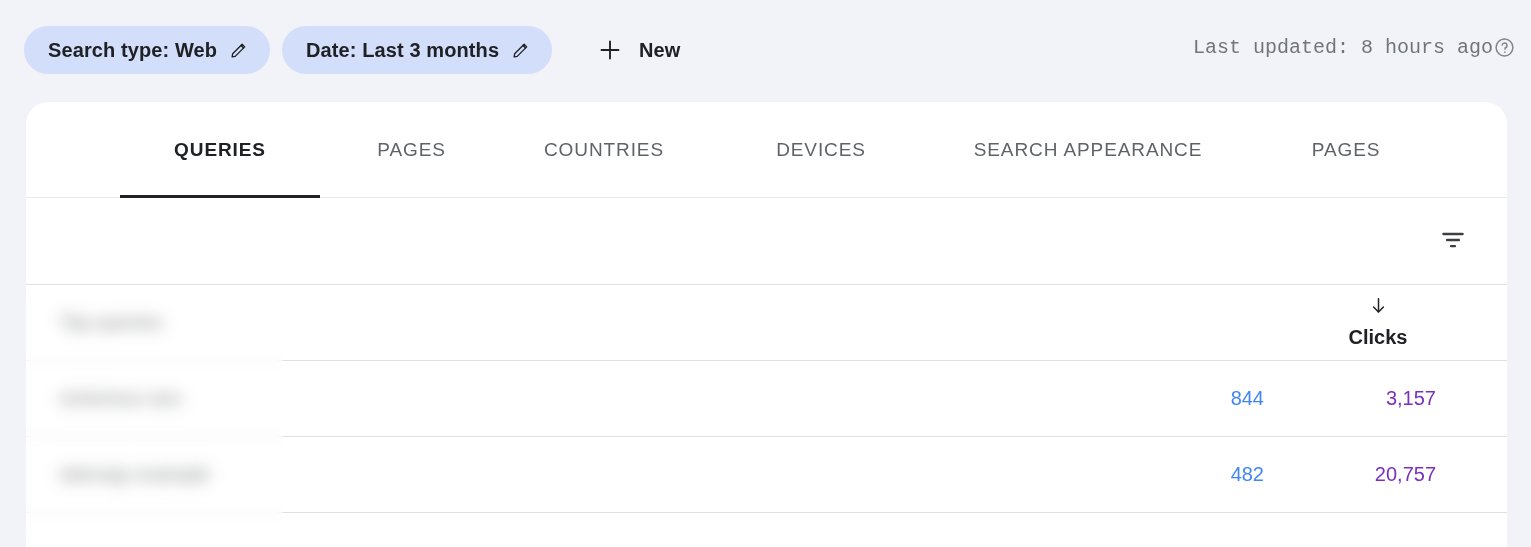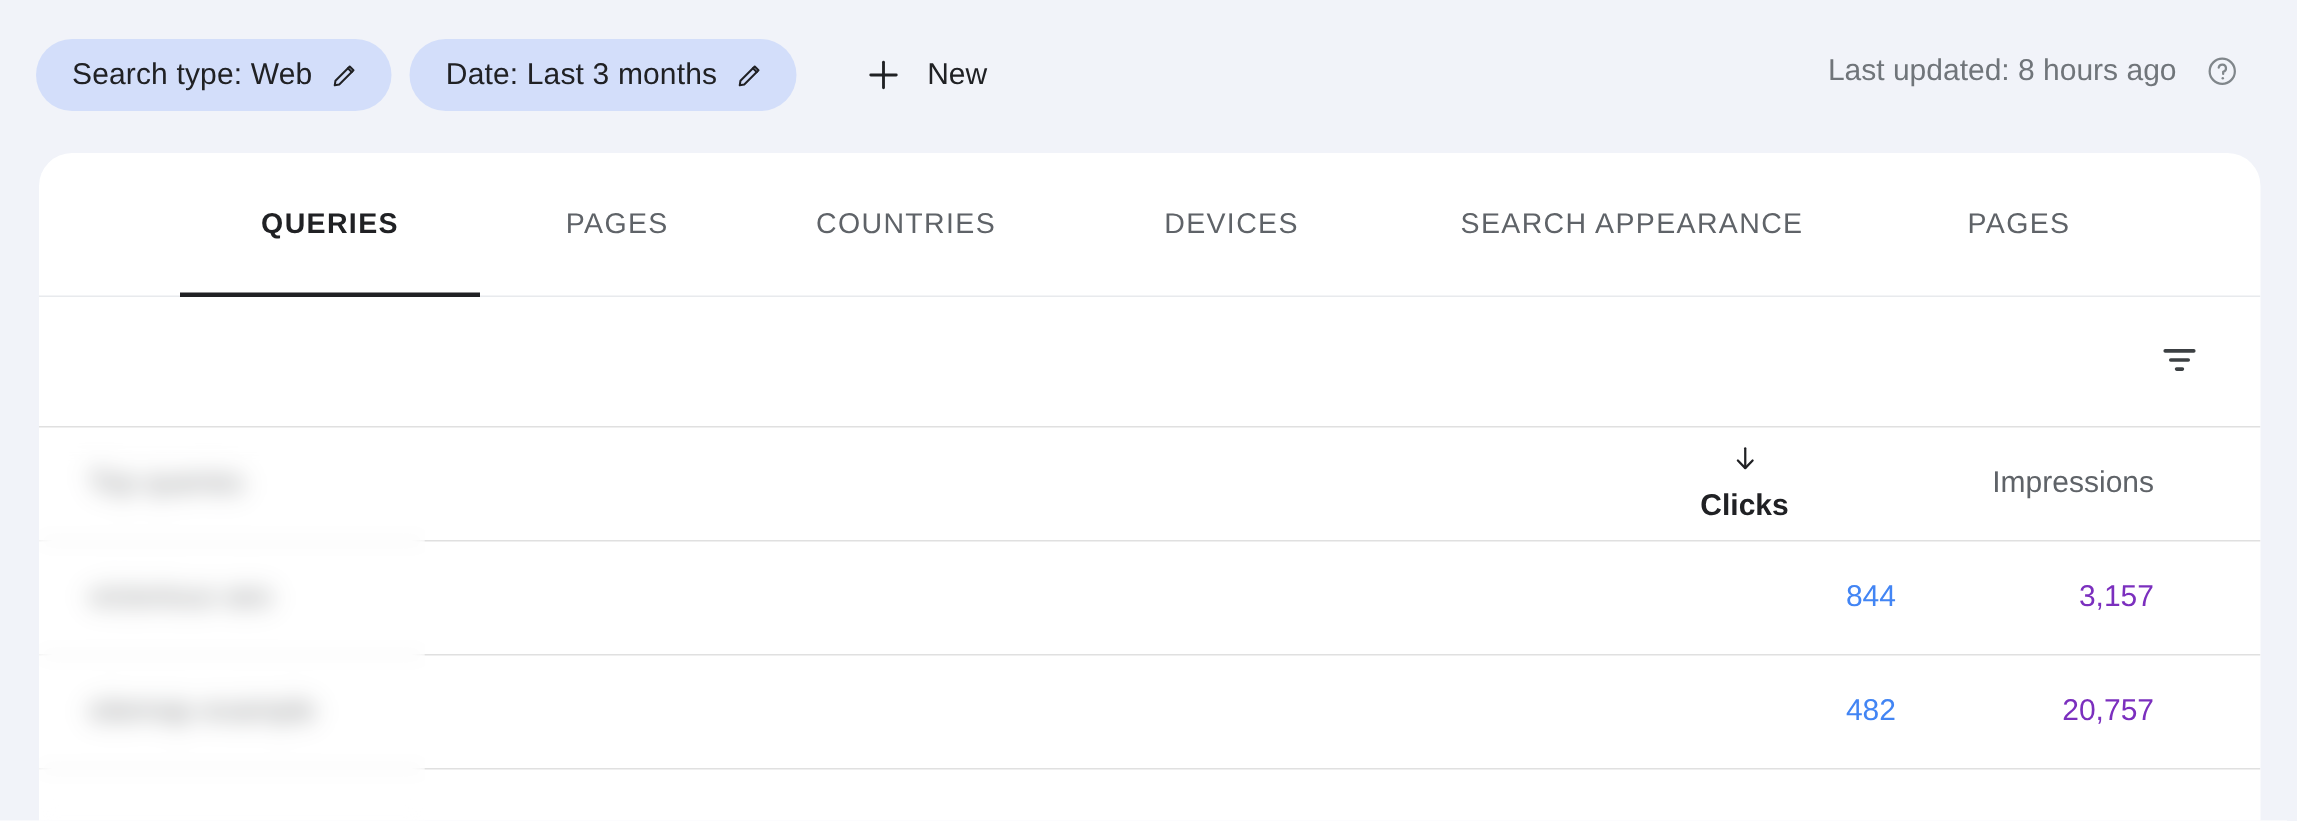--- a/index.html
+++ b/index.html
@@ -24,20 +24,21 @@
     display: flex;
     align-items: center;
   }
   .chips {
     position: absolute;
     left: 24px;
     top: 26px;
     display: flex;
     align-items: flex-start;
     gap: 12px;
+    font-weight: bold;
   }
   .chip {
     height: 48px;
     border-radius: 24px;
     background: #D3DEFA;
     display: flex;
     align-items: center;
     gap: 12px;
     padding: 0 22px 0 24px;
     color: #202124;
@@ -63,28 +64,29 @@
     height: 48px;
     color: #202124;
     font-size: 20px;
     cursor: pointer;
     user-select: none;
   }
   .plus-icon { width: 24px; height: 24px; display: block; flex: none; }
 
   .last-updated {
     position: absolute;
-    right: 39px;
+    right: 16px;
     top: 36px;
     display: flex;
     align-items: center;
-    gap: 20px;
+    gap: 1px;
     color: #70757A;
     font-size: 20px;
     white-space: nowrap;
+    font-family: Liberation Mono, monospace;
   }
   .help-icon { width: 21px; height: 21px; display: block; cursor: pointer; }
 
   
   .card {
     position: absolute;
     left: 26px;
     top: 102px;
     width: 1481px;
     height: 445px;
@@ -311,21 +313,20 @@
     <div class="trow header">
       <div class="cell-query blurred-text">Top queries</div>
       <div class="cell-spacer"></div>
       <div class="cell-clicks">
         <svg class="sort-arrow" viewBox="0 0 24 24" fill="none" stroke="#202124" stroke-width="1.9" stroke-linecap="round" stroke-linejoin="round">
           <path d="M12 3.6 V20"></path>
           <path d="M5.8 13.9 L12 20.3 L18.2 13.9"></path>
         </svg>
         <span>Clicks</span>
       </div>
-      <div class="cell-impr">Impressions</div>
     </div>
 
     <div class="trow">
       <div class="cell-query blurred-text">victorious seo</div>
       <div class="cell-spacer"></div>
       <div class="cell-clicks">844</div>
       <div class="cell-impr">3,157</div>
     </div>
 
     <div class="trow">

